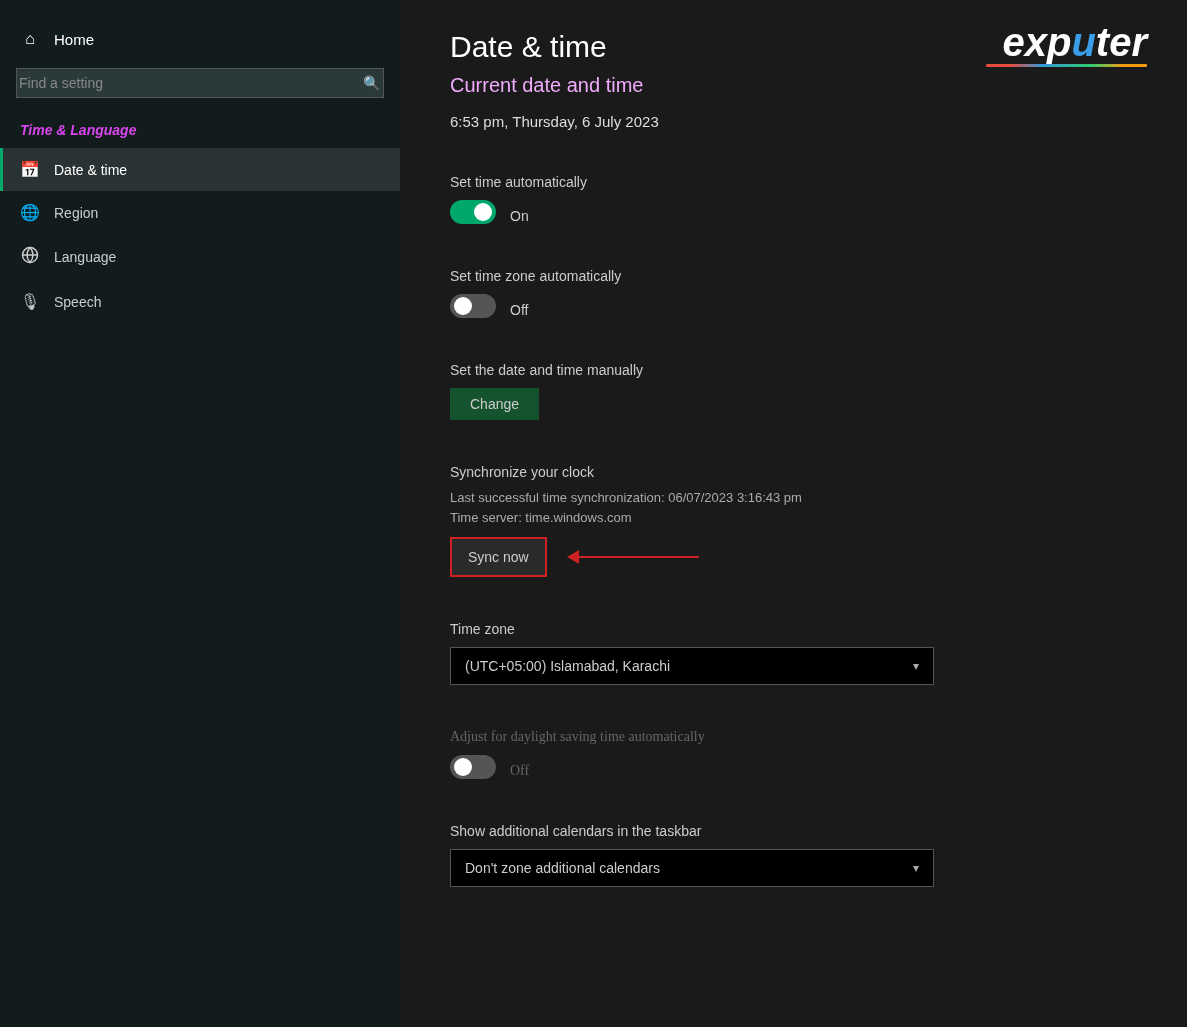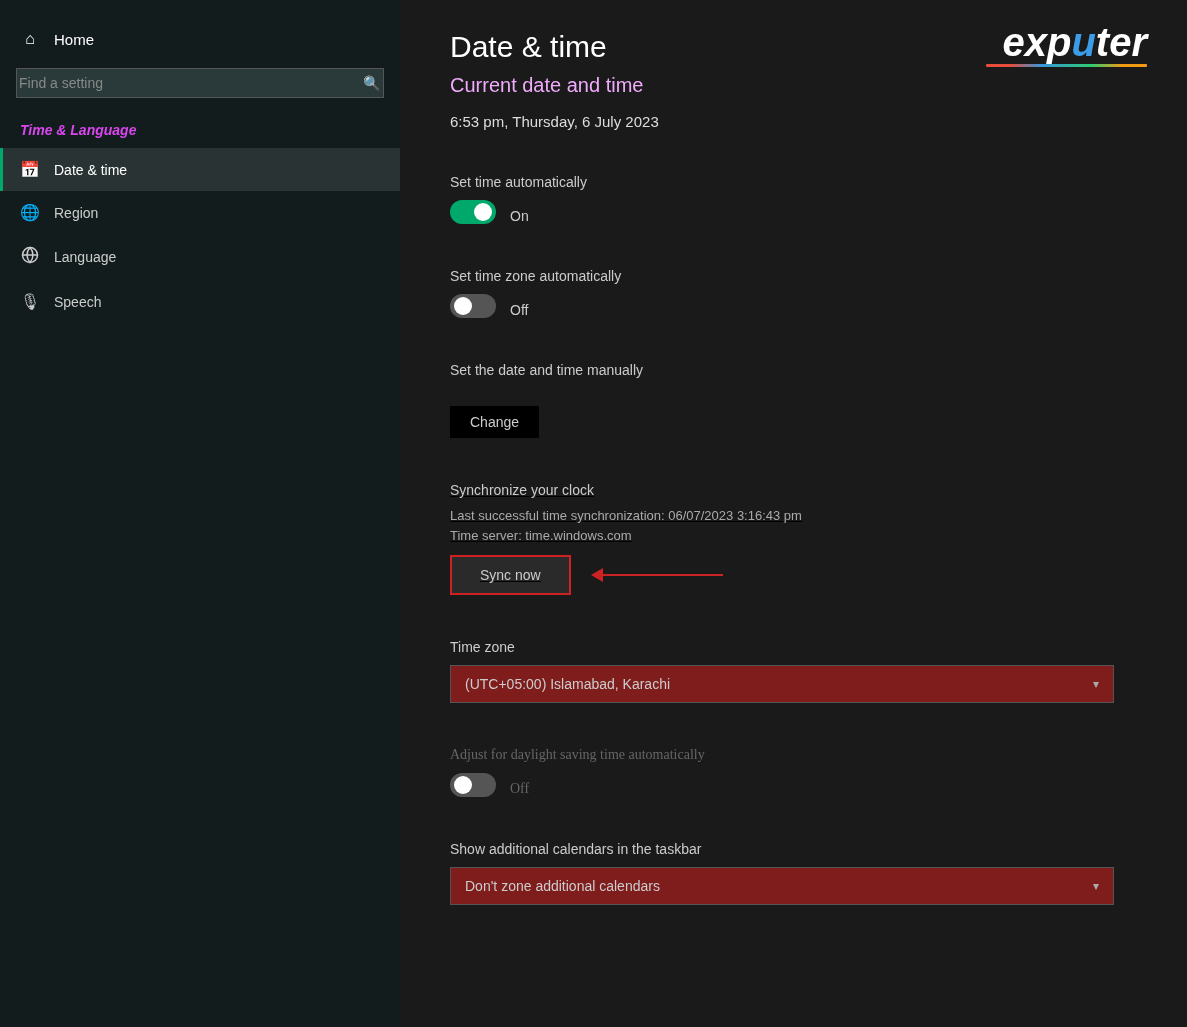--- a/index.html
+++ b/index.html
@@ -174,53 +174,51 @@
     }
     .toggle.on .toggle-knob { left: 24px; }
     .toggle.off .toggle-knob { left: 4px; }
     .toggle-label {
       font-size: 14px;
       color: #cccccc;
     }
 
     
     .btn-change {
-      background: #000000;
+      background: #14532d;
       border: none;
       color: #cccccc;
       padding: 8px 20px;
       font-size: 14px;
       cursor: pointer;
       display: inline-block;
-      margin-top: 18px;
     }
 
     
     .sync-section {
       margin-bottom: 28px;
-      text-decoration: underline;
     }
     .sync-info {
       font-size: 13px;
       color: #aaaaaa;
       margin-bottom: 5px;
     }
 
     
     .sync-row {
       display: flex;
       align-items: center;
       gap: 20px;
       margin-top: 12px;
     }
     .btn-sync {
       background: #2a2a2a;
       border: 2px solid #cc2222;
       color: #cccccc;
-      padding: 10px 28px;
+      padding: 10px 16px;
       font-size: 14px;
       cursor: pointer;
       position: relative;
     }
 
     .arrow-right {
       display: flex;
       align-items: center;
       gap: 0;
     }
@@ -235,27 +233,27 @@
       border-top: 7px solid transparent;
       border-bottom: 7px solid transparent;
       border-right: 12px solid #cc2222;
     }
 
     
     .dropdown {
       display: flex;
       align-items: center;
       justify-content: space-between;
-      background: #7f1d1d;
+      background: #000000;
       border: 1px solid #555;
       padding: 10px 14px;
       color: #cccccc;
       font-size: 14px;
       cursor: pointer;
-      width: 664px;
+      width: 484px;
     }
     .dropdown-chevron {
       font-size: 12px;
       color: #aaa;
     }
 
     .dimmed { color: #666; font-family: Liberation Serif, serif; }
 
     .brand-text {
       position: absolute;

